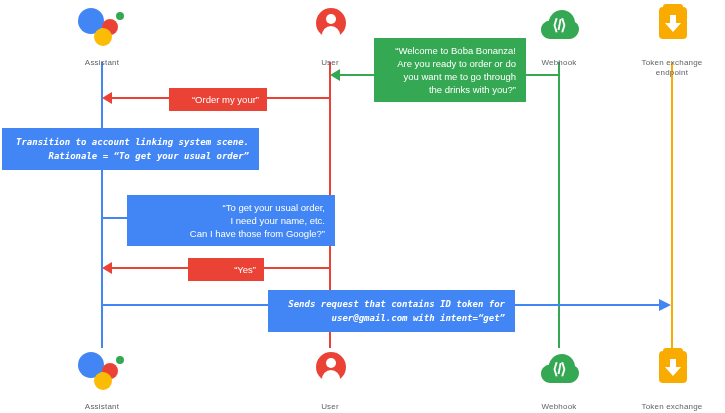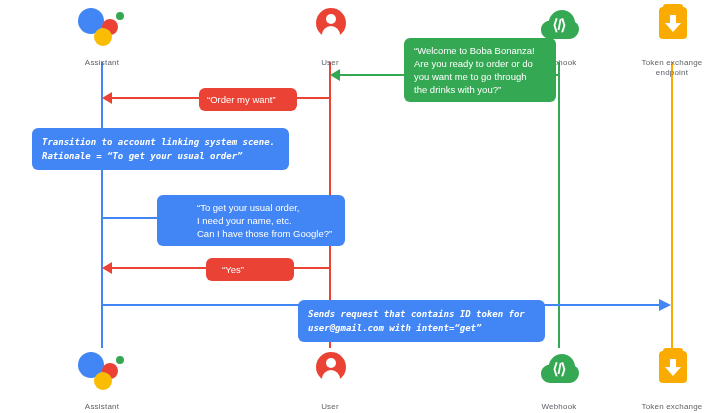--- a/index.html
+++ b/index.html
@@ -99,26 +99,25 @@
   .arrow-head-left, .arrow-head-right {
     position: absolute;
     width: 0; height: 0;
     border-top: 6px solid transparent;
     border-bottom: 6px solid transparent;
   }
 
   
   .bubble {
     position: absolute;
-    border-radius: 6px;
+    border-radius: 0;
     color: #ffffff;
-    text-align: left;
+    text-align: right;
     box-sizing: border-box;
     white-space: pre-line;
-    margin-left: 30px;
   }
   .bubble.speech {
     font-size: 9.5px;
     line-height: 13px;
     padding: 6px 10px;
   }
   .bubble.mono {
     font-family: "DejaVu Sans Mono", monospace;
     font-style: italic;
     font-size: 9px;
@@ -222,33 +221,33 @@
 
   <div class="arrow-line" style="left:336px; top:74px; width:223px; background:#34A853;"></div>
   <div class="arrow-head-left" style="left:330px; top:69px; border-right:10px solid #34A853;"></div>
   <div class="bubble speech green" style="left:374px; top:38px; width:152px;">“Welcome to Boba Bonanza!
 Are you ready to order or do
 you want me to go through
 the drinks with you?”</div>
 
   <div class="arrow-line" style="left:108px; top:97px; width:222px; background:#EA4335;"></div>
   <div class="arrow-head-left" style="left:102px; top:92px; border-right:10px solid #EA4335;"></div>
-  <div class="bubble speech red" style="left:169px; top:88px; width:98px; padding:5px 8px;">“Order my want”</div>
+  <div class="bubble speech red" style="left:169px; top:88px; width:98px; padding:5px 8px;">“Order my your”</div>
 
   <div class="bubble mono blue" style="left:2px; top:128px; width:257px;">Transition to account linking system scene.
 Rationale = “To get your usual order”</div>
 
   <div class="arrow-line" style="left:102px; top:217px; width:222px; background:#4285F4;"></div>
   <div class="arrow-head-right" style="left:320px; top:212px; border-left:10px solid #4285F4;"></div>
-  <div class="bubble speech blue" style="left:127px; top:195px; width:188px;padding-left:40px;">“To get your usual order,
+  <div class="bubble speech blue" style="left:127px; top:195px; width:208px;padding-left:40px;">“To get your usual order,
 I need your name, etc.
 Can I have those from Google?”</div>
 
   <div class="arrow-line" style="left:108px; top:267px; width:222px; background:#EA4335;"></div>
   <div class="arrow-head-left" style="left:102px; top:262px; border-right:10px solid #EA4335;"></div>
-  <div class="bubble speech red" style="left:176px; top:258px; width:88px; padding:5px 16px;">“Yes”</div>
+  <div class="bubble speech red" style="left:188px; top:258px; width:76px; padding:5px 8px;">“Yes”</div>
 
   <div class="arrow-line" style="left:102px; top:304px; width:559px; background:#4285F4;"></div>
   <div class="arrow-head-right" style="left:659px; top:299px; border-left:12px solid #4285F4;"></div>
-  <div class="bubble mono blue" style="left:268px; top:300px; width:247px;">Sends request that contains ID token for
+  <div class="bubble mono blue" style="left:268px; top:290px; width:247px;">Sends request that contains ID token for
 user@gmail.com with intent=“get”</div>
 
 </div>
 
 </body></html>

